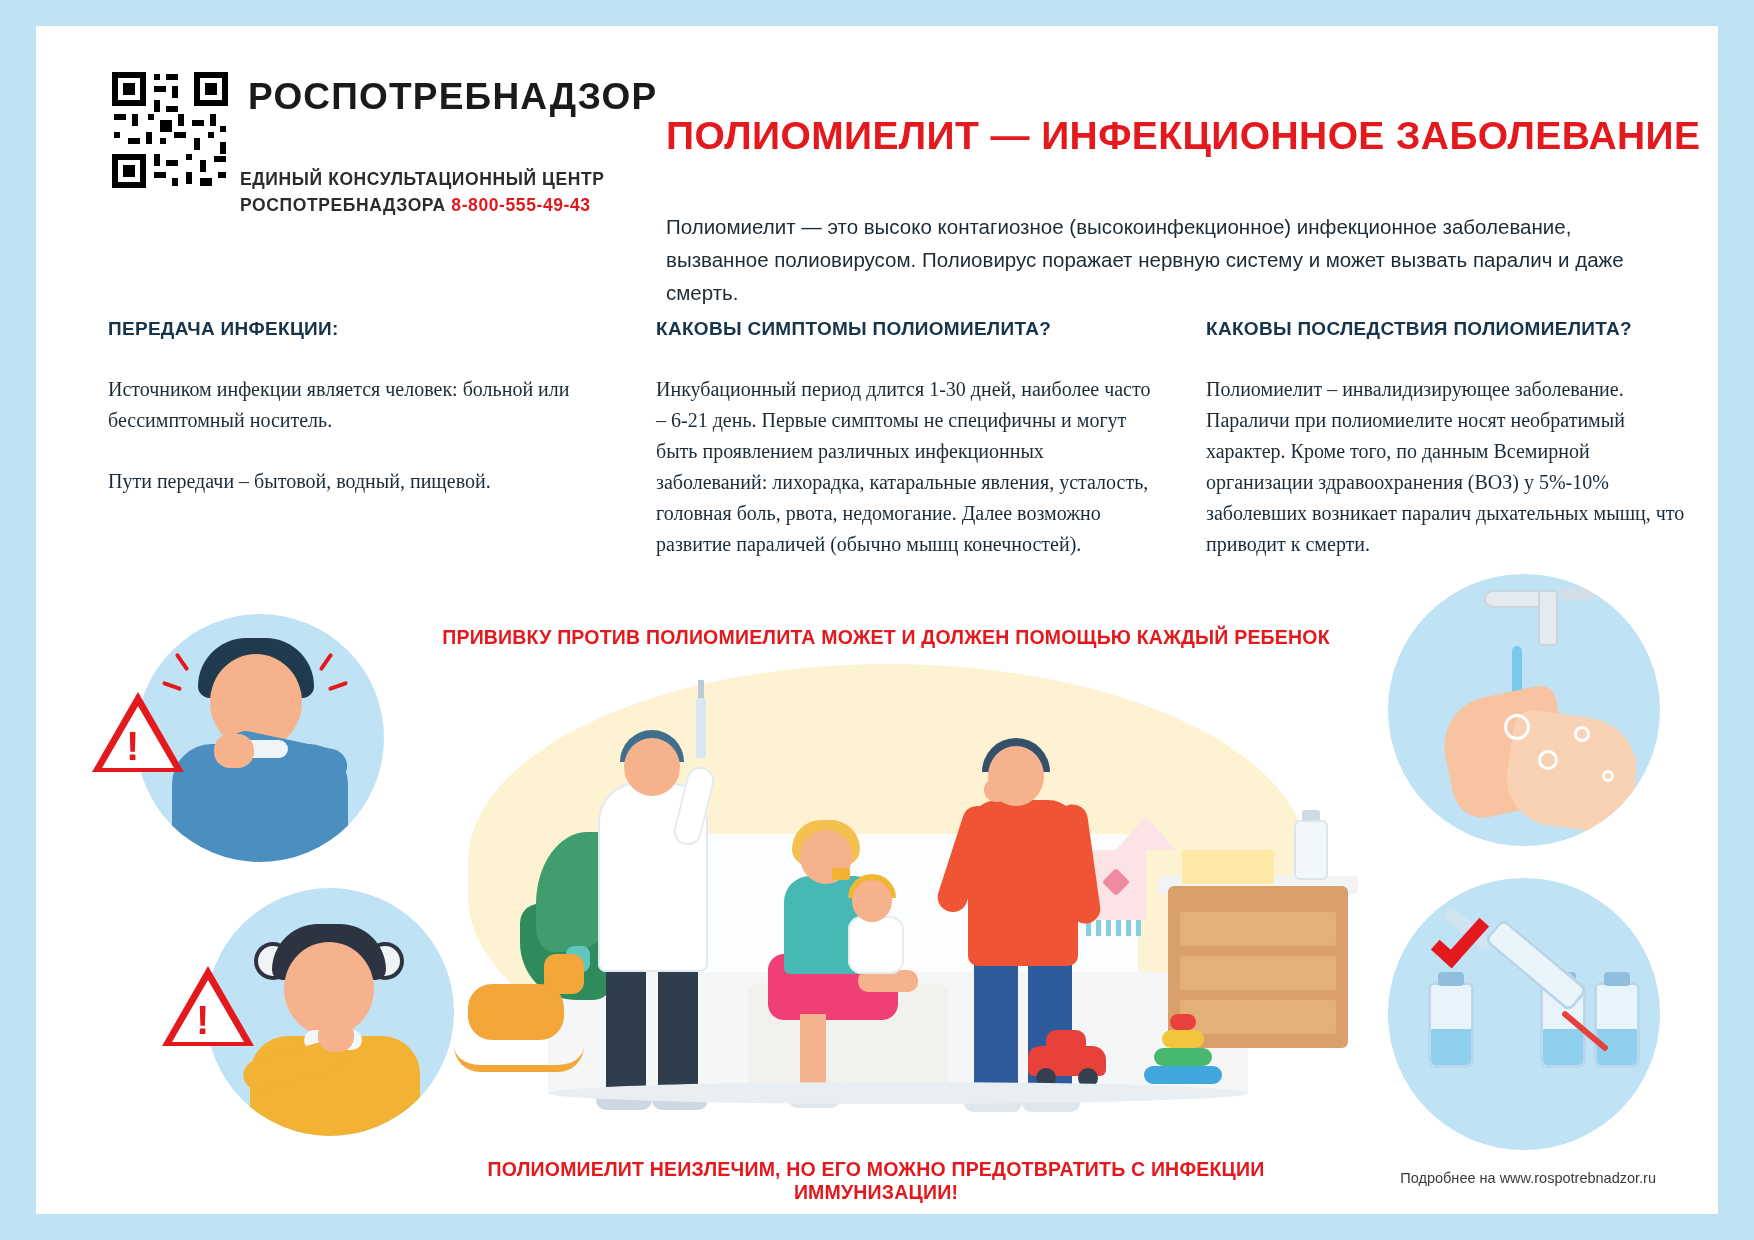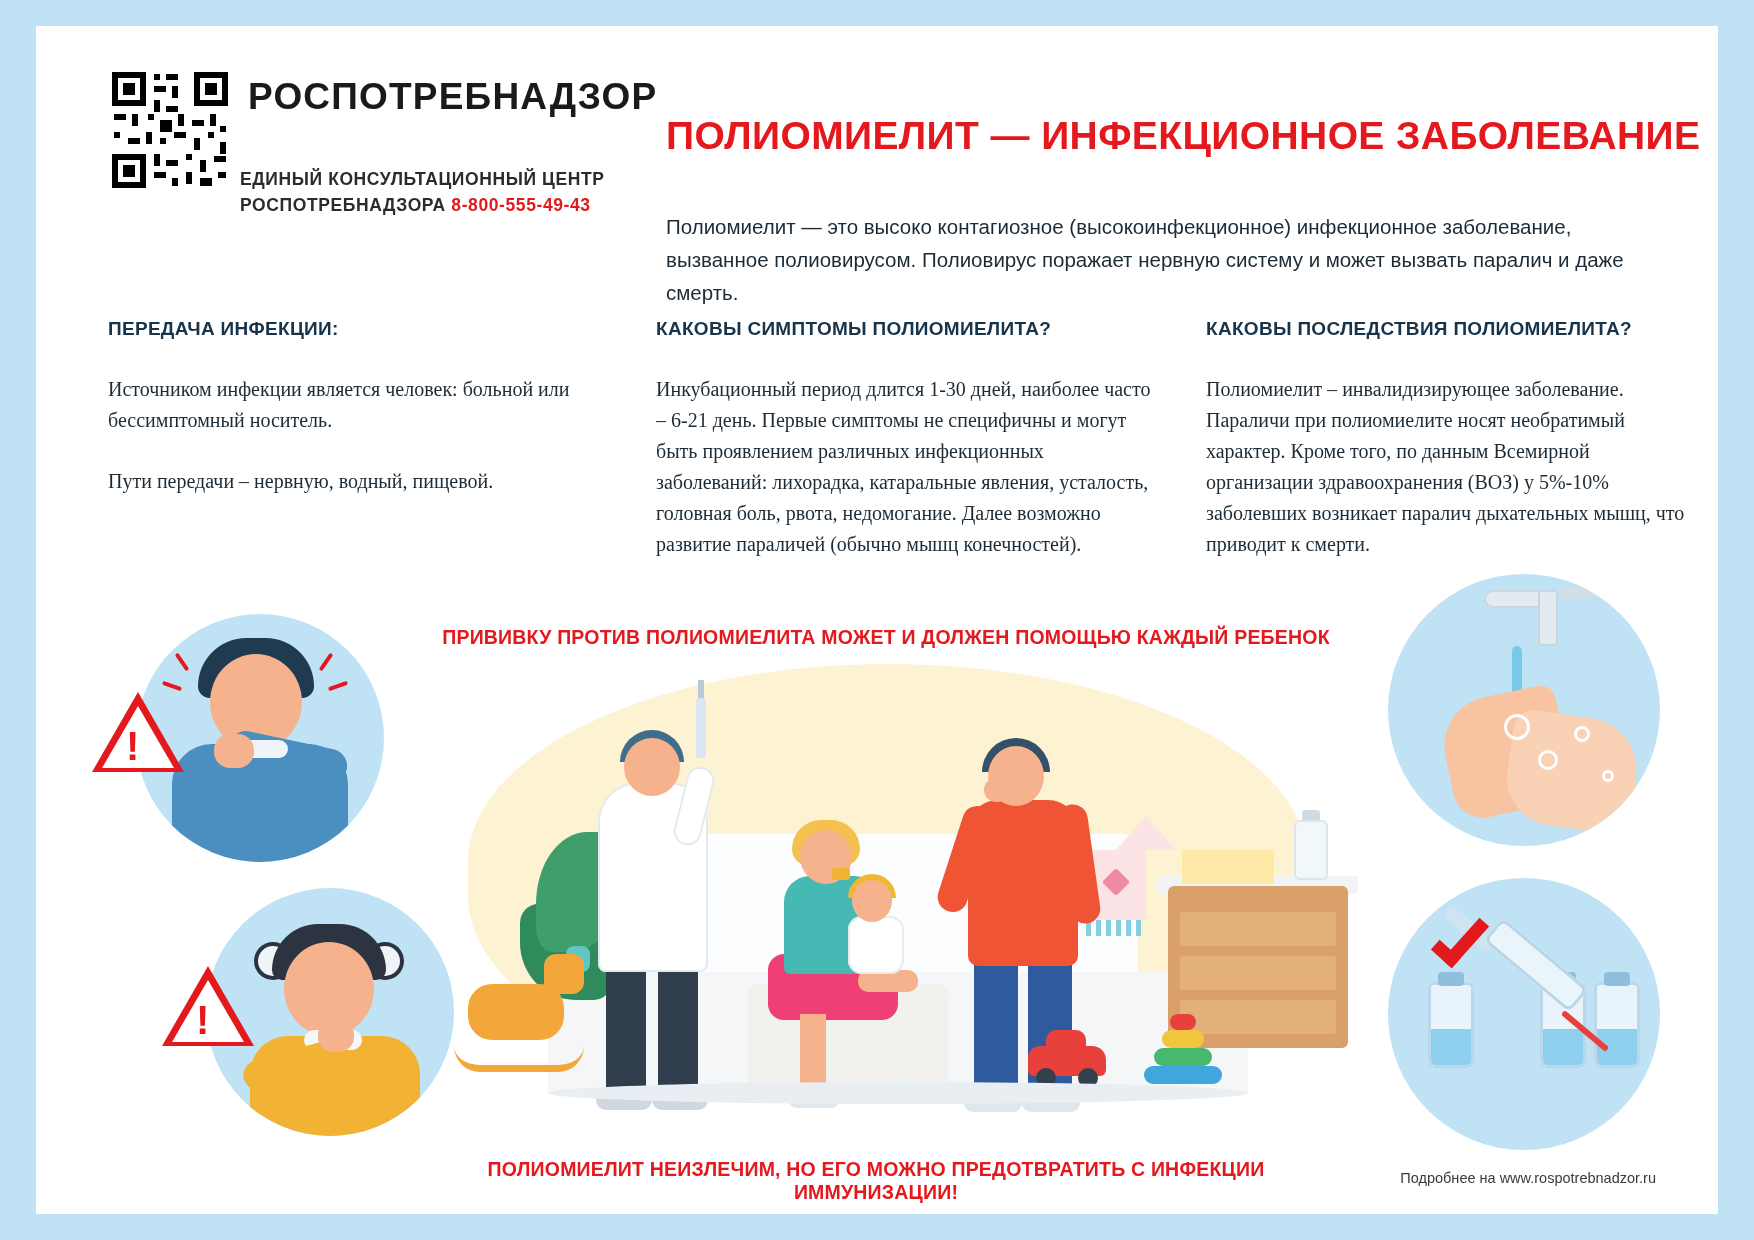--- a/index.html
+++ b/index.html
@@ -318,21 +318,21 @@
       </div>
     </div>
 
     <div class="main-title">ПОЛИОМИЕЛИТ  — ИНФЕКЦИОННОЕ ЗАБОЛЕВАНИЕ</div>
     <div class="intro">Полиомиелит  — это высоко контагиозное (высокоинфекционное) инфекционное заболевание, вызванное полиовирусом. Полиовирус поражает нервную систему и может вызвать паралич и даже смерть.</div>
   </div>
 
   <div class="col c1">
     <h3>ПЕРЕДАЧА ИНФЕКЦИИ:</h3>
     <p>Источником инфекции является человек: больной или бессимптомный носитель.</p>
-    <p>Пути передачи – нервную, водный, пищевой.</p>
+    <p>Пути передачи – бытовой, водный, пищевой.</p>
   </div>
 
   <div class="col c2">
     <h3>КАКОВЫ СИМПТОМЫ ПОЛИОМИЕЛИТА?</h3>
     <p>Инкубационный период длится 1-30 дней, наиболее часто – 6-21 день. Первые симптомы не специфичны и могут быть проявлением различных инфекционных заболеваний: лихорадка, катаральные явления, усталость, головная боль, рвота, недомогание. Далее возможно развитие параличей (обычно мышц конечностей).</p>
   </div>
 
   <div class="col c3">
     <h3>КАКОВЫ ПОСЛЕДСТВИЯ ПОЛИОМИЕЛИТА?</h3>
     <p>Полиомиелит – инвалидизирующее заболевание. Параличи при полиомиелите носят необратимый характер. Кроме того, по данным Всемирной организации здравоохранения (ВОЗ) у 5%-10% заболевших возникает паралич дыхательных мышц, что приводит к смерти.</p>

